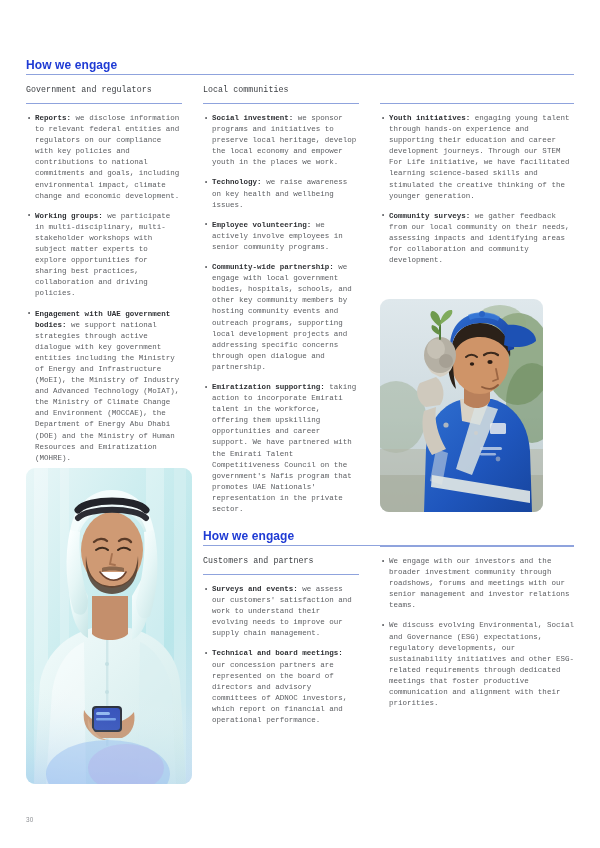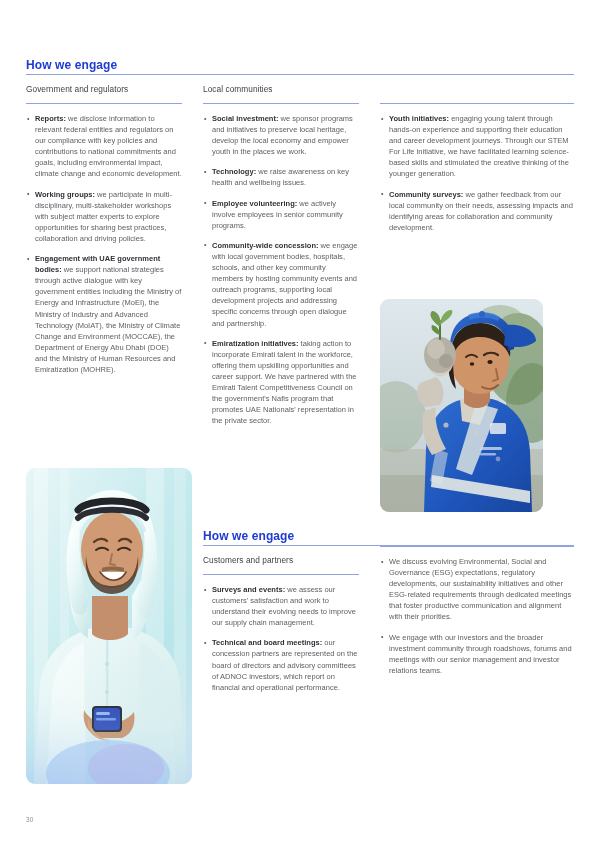--- a/index.html
+++ b/index.html
@@ -47,20 +47,21 @@
 
   .rule-top {
     height: 1px;
     background: #8fa3dd;
     width: 100%;
   }
 
   .cols {
     display: flex;
     width: 100%;
+    font-family: Liberation Mono, monospace;
   }
   .col {
     box-sizing: border-box;
   }
   .col-1 { width: 177px; padding-right: 21px; }
   .col-2 { width: 177px; padding-right: 21px; }
   .col-3 { width: 194px; }
 
   .s2-col {
     box-sizing: border-box;
@@ -164,22 +165,22 @@
         </ul>
       </div>
 
       <div class="col col-2">
         <div class="col-head">Local communities</div>
         <div class="rule-under"></div>
         <ul class="bullets">
           <li><span class="lead">Social investment:</span><span> we sponsor programs and initiatives to preserve local heritage, develop the local economy and empower youth in the places we work.</span></li>
           <li><span class="lead">Technology:</span><span> we raise awareness on key health and wellbeing issues.</span></li>
           <li><span class="lead">Employee volunteering:</span><span> we actively involve employees in senior community programs.</span></li>
-          <li><span class="lead">Community-wide concession:</span><span> we engage with local government bodies, hospitals, schools, and other key community members by hosting community events and outreach programs, supporting local development projects and addressing specific concerns through open dialogue and partnership.</span></li>
-          <li><span class="lead">Emiratization initiatives:</span><span> taking action to incorporate Emirati talent in the workforce, offering them upskilling opportunities and career support. We have partnered with the Emirati Talent Competitiveness Council on the government's Nafis program that promotes  UAE Nationals' representation in the private sector.</span></li>
+          <li><span class="lead">Community-wide partnership:</span><span> we engage with local government bodies, hospitals, schools, and other key community members by hosting community events and outreach programs, supporting local development projects and addressing specific concerns through open dialogue and partnership.</span></li>
+          <li><span class="lead">Emiratization supporting:</span><span> taking action to incorporate Emirati talent in the workforce, offering them upskilling opportunities and career support. We have partnered with the Emirati Talent Competitiveness Council on the government's Nafis program that promotes  UAE Nationals' representation in the private sector.</span></li>
         </ul>
       </div>
 
       <div class="col col-3">
         <div class="col-head blank"></div>
         <div class="rule-under"></div>
         <ul class="bullets">
           <li><span class="lead">Youth initiatives:</span><span> engaging young talent through hands-on experience and supporting their education and career development journeys. Through our STEM For Life initiative, we have facilitated learning science-based skills and stimulated the creative thinking of the younger generation.</span></li>
           <li><span class="lead">Community surveys:</span><span> we gather feedback from our local community on their needs, assessing impacts and identifying areas for collaboration and community development.</span></li>
         </ul>
@@ -199,22 +200,22 @@
         <div class="rule-under"></div>
         <ul class="bullets">
           <li><span class="lead">Surveys and events:</span><span> we assess our customers' satisfaction and work to understand their evolving needs to improve our supply chain management.</span></li>
           <li><span class="lead">Technical and board meetings:</span><span> our concession partners are represented on the board of directors and advisory committees of ADNOC investors, which report on financial and operational performance.</span></li>
         </ul>
       </div>
 
       <div class="s2-col s2-col-2">
         <div class="rule-under"></div>
         <ul class="bullets">
+          <li><span class="lead"></span><span>We engage with our investors and the broader investment community through roadshows, forums and meetings with our senior management and investor relations teams.</span></li>
           <li><span class="lead"></span><span>We discuss evolving Environmental, Social and Governance (ESG) expectations, regulatory developments, our sustainability initiatives and other ESG-related requirements through dedicated meetings that foster productive communication and alignment with their priorities.</span></li>
-          <li><span class="lead"></span><span>We engage with our investors and the broader investment community through roadshows, forums and meetings with our senior management and investor relations teams.</span></li>
         </ul>
       </div>
 
     </div>
   </div>
 
   <div class="photo photo-portrait">
     <svg viewBox="0 0 166 316" preserveAspectRatio="xMidYMid slice" role="img">
       <defs>
         <linearGradient id="bgp" x1="0" y1="0" x2="1" y2="1">

